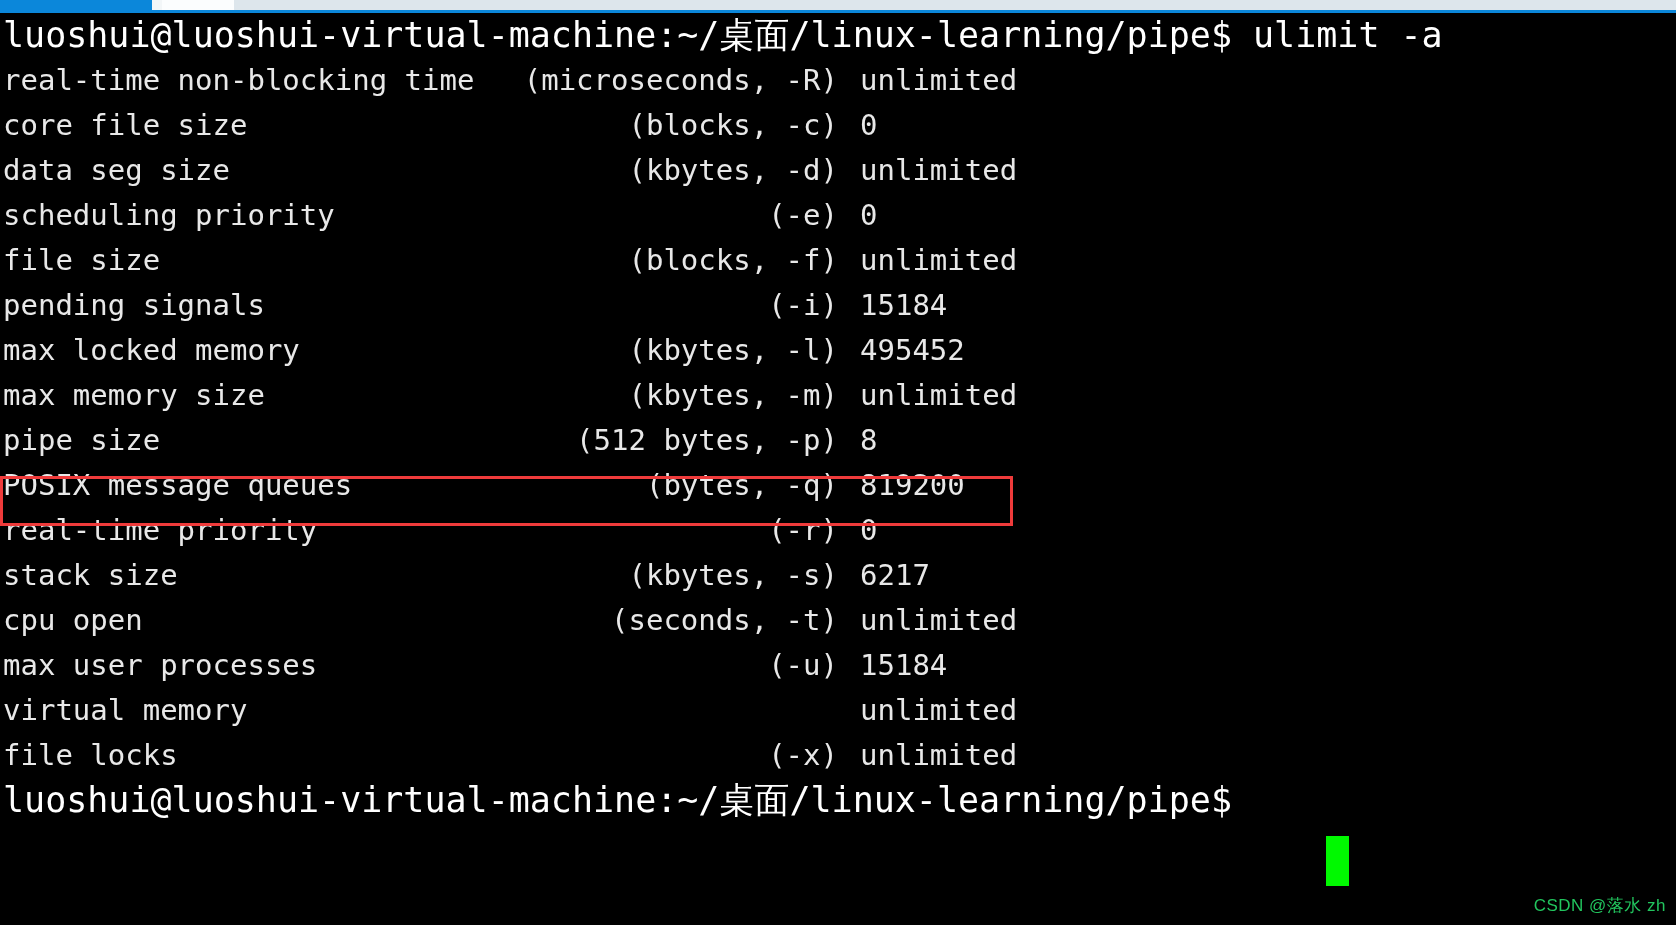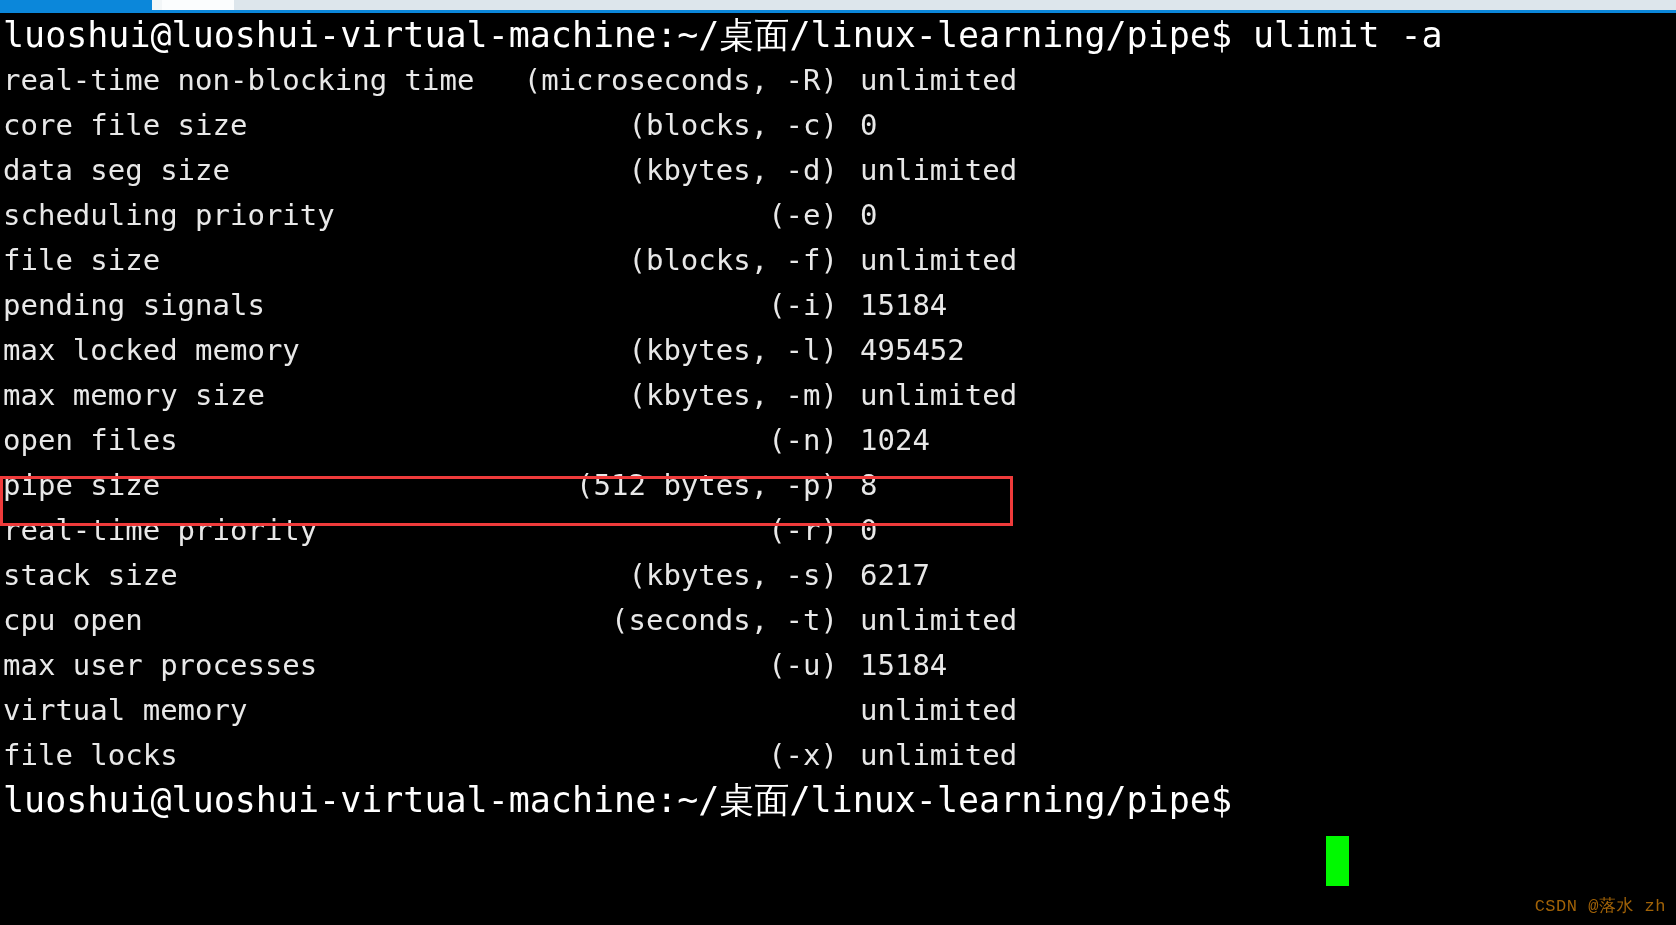--- a/index.html
+++ b/index.html
@@ -134,23 +134,23 @@
     width: 23px;
     height: 50px;
     background: #00f900;
   }
 
   
   #watermark {
     position: absolute;
     right: 10px;
     bottom: 8px;
-    font-family: Liberation Mono, monospace;
+    font-family: Liberation Sans, sans-serif;
     font-size: 17px;
-    color: #a16207;
+    color: #22c55e;
     letter-spacing: 0.5px;
     white-space: pre;
   }
 </style>
 </head>
 <body>
 
 <div id="titlebar">
   <div class="seg-active"></div>
   <div class="seg-gap"></div>
@@ -165,22 +165,22 @@
 
   <div id="limit-rows">
       <div class="limit-line"><span class="desc">real-time non-blocking time</span><span class="unitflag">(microseconds, -R)</span><span class="val">unlimited</span></div>
       <div class="limit-line"><span class="desc">core file size</span><span class="unitflag">(blocks, -c)</span><span class="val">0</span></div>
       <div class="limit-line"><span class="desc">data seg size</span><span class="unitflag">(kbytes, -d)</span><span class="val">unlimited</span></div>
       <div class="limit-line"><span class="desc">scheduling priority</span><span class="unitflag">(-e)</span><span class="val">0</span></div>
       <div class="limit-line"><span class="desc">file size</span><span class="unitflag">(blocks, -f)</span><span class="val">unlimited</span></div>
       <div class="limit-line"><span class="desc">pending signals</span><span class="unitflag">(-i)</span><span class="val">15184</span></div>
       <div class="limit-line"><span class="desc">max locked memory</span><span class="unitflag">(kbytes, -l)</span><span class="val">495452</span></div>
       <div class="limit-line"><span class="desc">max memory size</span><span class="unitflag">(kbytes, -m)</span><span class="val">unlimited</span></div>
-      <div class="limit-line"><span class="desc">open files</span><span class="unitflag">(-n)</span><span class="val">1024</span></div>
       <div class="limit-line"><span class="desc">pipe size</span><span class="unitflag">(512 bytes, -p)</span><span class="val">8</span></div>
+      <div class="limit-line"><span class="desc">POSIX message queues</span><span class="unitflag">(bytes, -q)</span><span class="val">819200</span></div>
       <div class="limit-line"><span class="desc">real-time priority</span><span class="unitflag">(-r)</span><span class="val">0</span></div>
       <div class="limit-line"><span class="desc">stack size</span><span class="unitflag">(kbytes, -s)</span><span class="val">6217</span></div>
       <div class="limit-line"><span class="desc">cpu open</span><span class="unitflag">(seconds, -t)</span><span class="val">unlimited</span></div>
       <div class="limit-line"><span class="desc">max user processes</span><span class="unitflag">(-u)</span><span class="val">15184</span></div>
       <div class="limit-line"><span class="desc">virtual memory</span><span class="val">unlimited</span></div>
       <div class="limit-line"><span class="desc">file locks</span><span class="unitflag">(-x)</span><span class="val">unlimited</span></div>
     </div>
 
   <div class="line prompt">luoshui@luoshui-virtual-machine:~/桌面/linux-learning/pipe$ </div>
 

